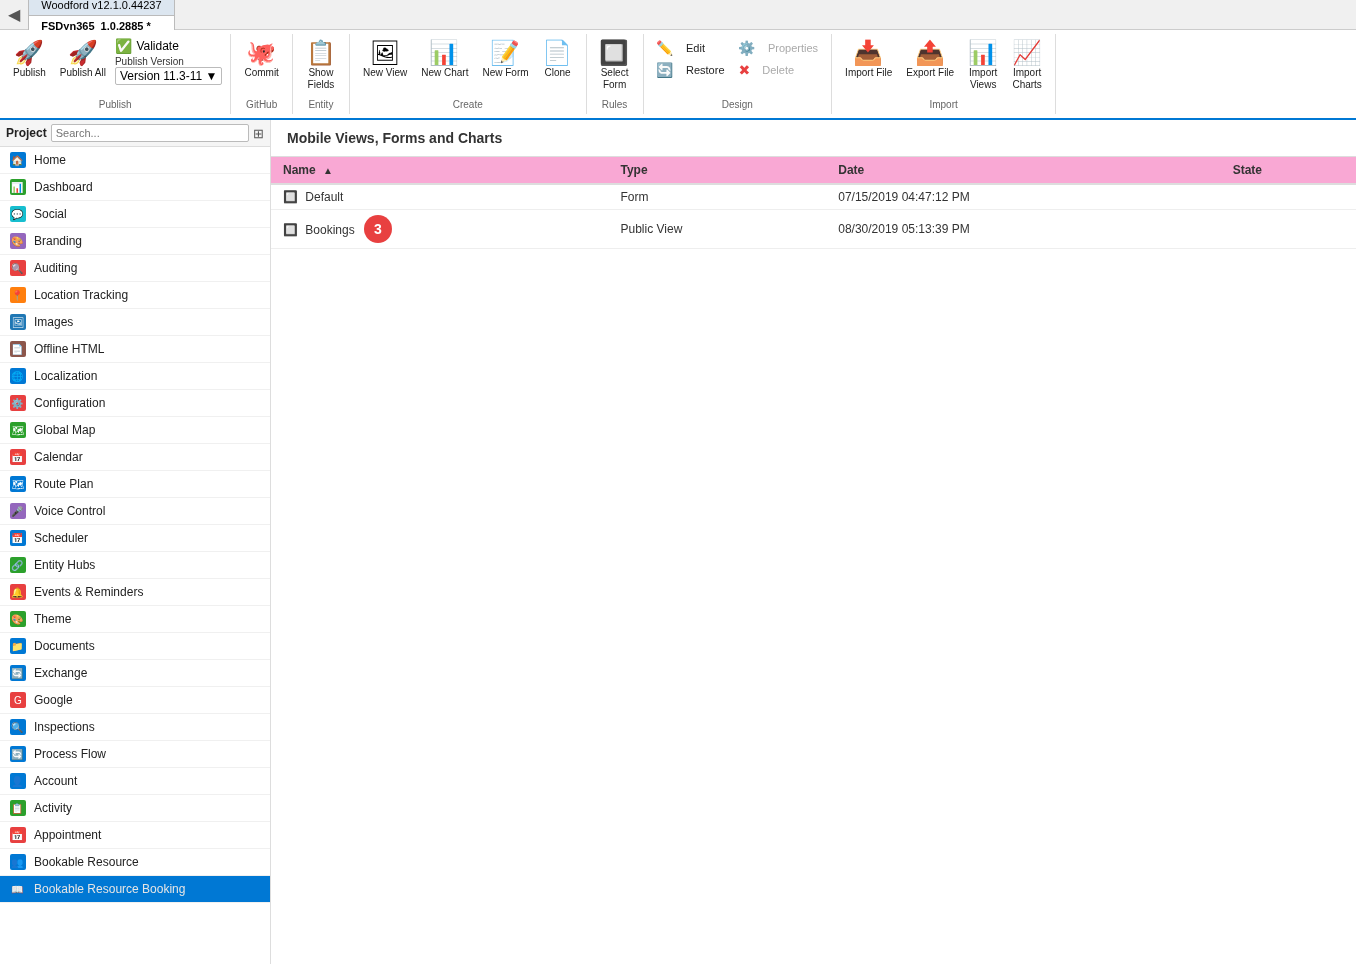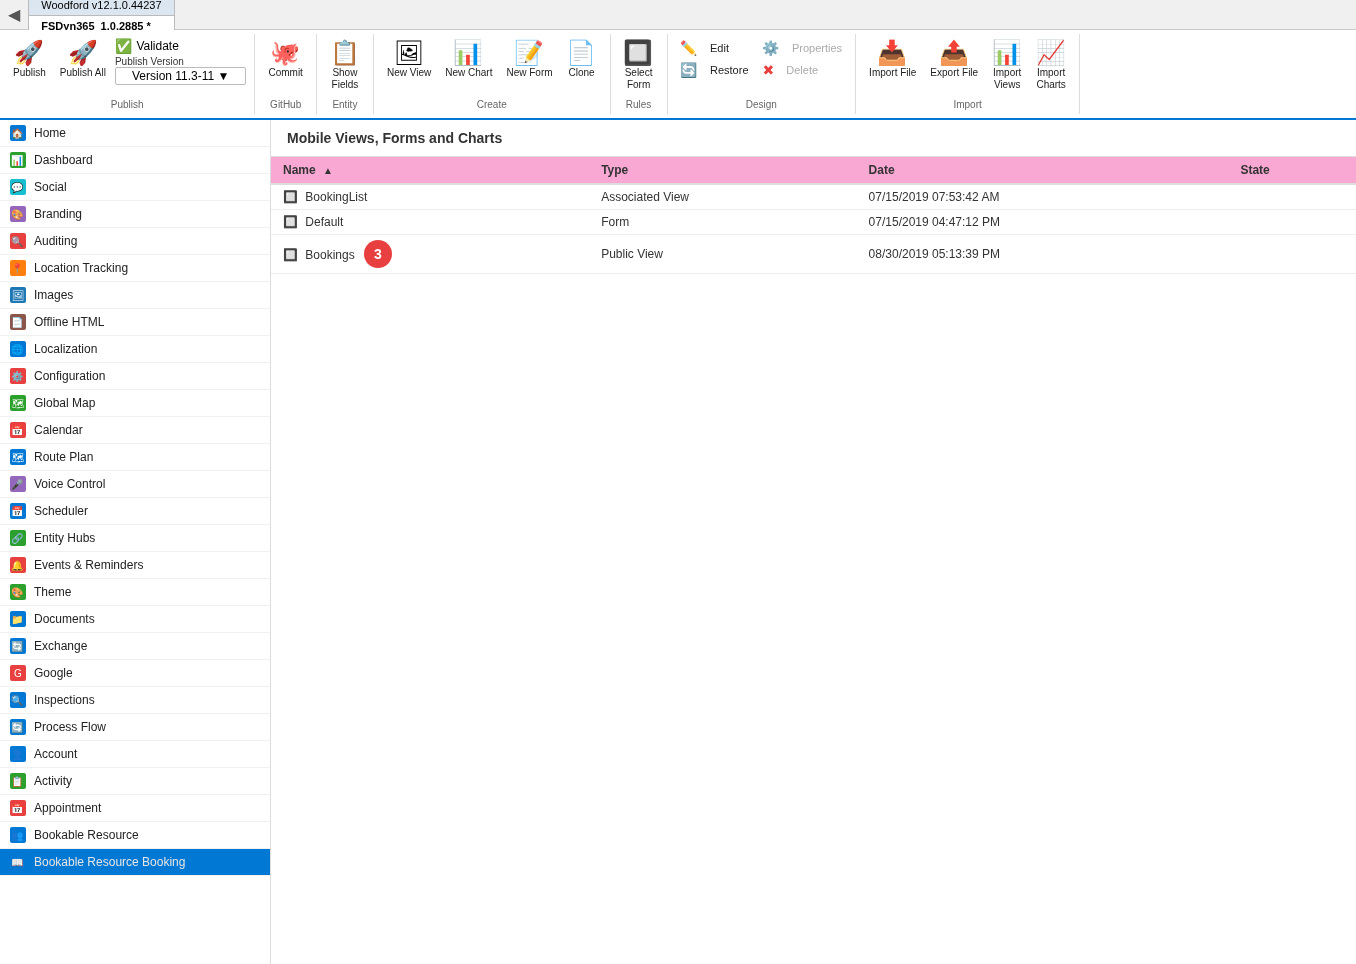--- a/index.html
+++ b/index.html
@@ -39,21 +39,21 @@
     }
     .ribbon-btn-small .icon { font-size: 14px; }
     .ribbon-btn-small .label { font-size: 11px; color: #222; margin-left: 8px; }
     .ribbon-btn-small.disabled .label, .ribbon-btn-small.disabled .icon { color: #aaa; }
     .ribbon-col { display: flex; flex-direction: column; gap: 2px; justify-content: center; }
 
     .validate-block { display: flex; flex-direction: column; align-items: flex-start; }
     .validate-title { display: flex; align-items: center; gap: 4px; }
     .validate-check { color: #2a7a2a; font-size: 14px; }
     .version-dropdown {
-      border: 1px solid #bbb; border-radius: 2px; padding: 1px 16px; font-size: 10px;
+      border: 1px solid #bbb; border-radius: 2px; padding: 1px 4px; font-size: 10px;
       background: #fff; cursor: pointer; display: flex; align-items: center; gap: 2px;
     }
 
     
     .body { display: flex; flex: 1; overflow: hidden; }
 
     
     .sidebar {
       width: 271px; min-width: 271px; background: #fff; border-right: 1px solid #ddd;
       display: flex; flex-direction: column; overflow: hidden;
@@ -277,20 +277,25 @@
         <span class="label">Import<br>Charts</span>
       </div>
     </div>
     <div class="ribbon-group-label">Import</div>
   </div>
 </div>
 
 <div class="body">
 
   <div class="sidebar">
+    <div class="sidebar-header">
+      <span class="project-label">Project</span>
+      <input class="sidebar-search" type="text" placeholder="Search..." style="">
+      <span class="sidebar-icon-btn">⊞</span>
+    </div>
     <div class="sidebar-list" id="sidebar-list">
     <div class="sidebar-item">
     <span class="item-icon ic-home" style="font-size:10px;">🏠</span>
     <span class="item-label">Home</span>
   </div>
         <div class="sidebar-item">
     <span class="item-icon ic-dashboard" style="font-size:10px;">📊</span>
     <span class="item-label">Dashboard</span>
   </div>
         <div class="sidebar-item">
@@ -415,30 +420,20 @@
             </th>
             <th>
               <span>Date</span>
             </th>
             <th>
               <span>State</span>
             </th>
           </tr>
         </thead>
         <tbody id="table-body">
-        <tr>
-    <td>
-      <span class="row-icon">🔲</span>
-      <span>BookingList</span>
-      
-    </td>
-    <td>Associated View</td>
-    <td>07/15/2019 07:53:42 AM</td>
-    <td></td>
-  </tr>
             <tr>
     <td>
       <span class="row-icon">🔲</span>
       <span>Default</span>
       
     </td>
     <td>Form</td>
     <td>07/15/2019 04:47:12 PM</td>
     <td></td>
   </tr>

